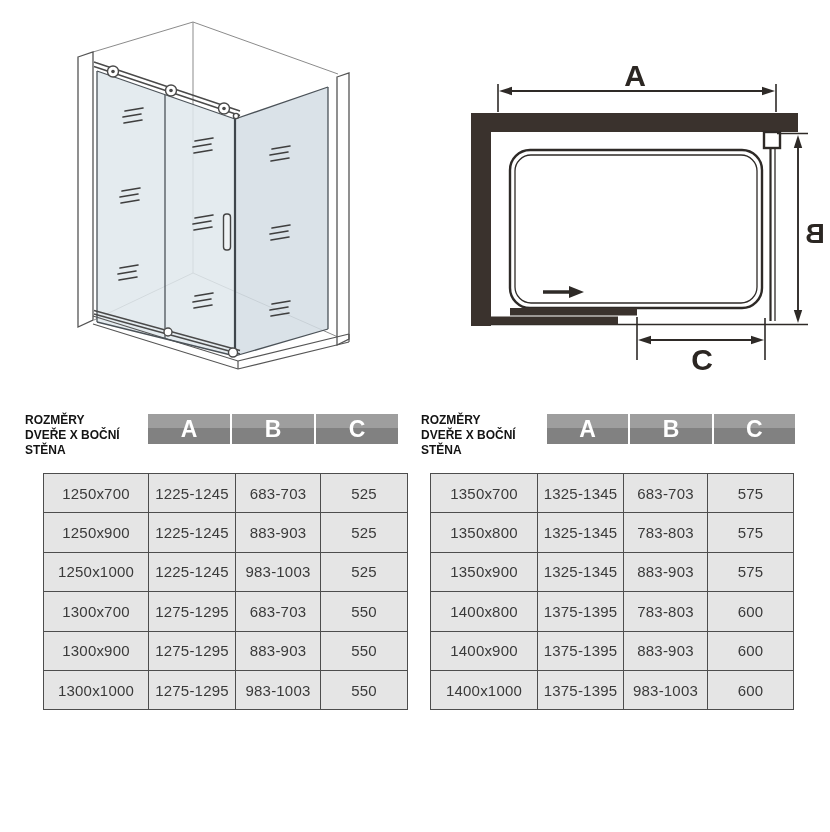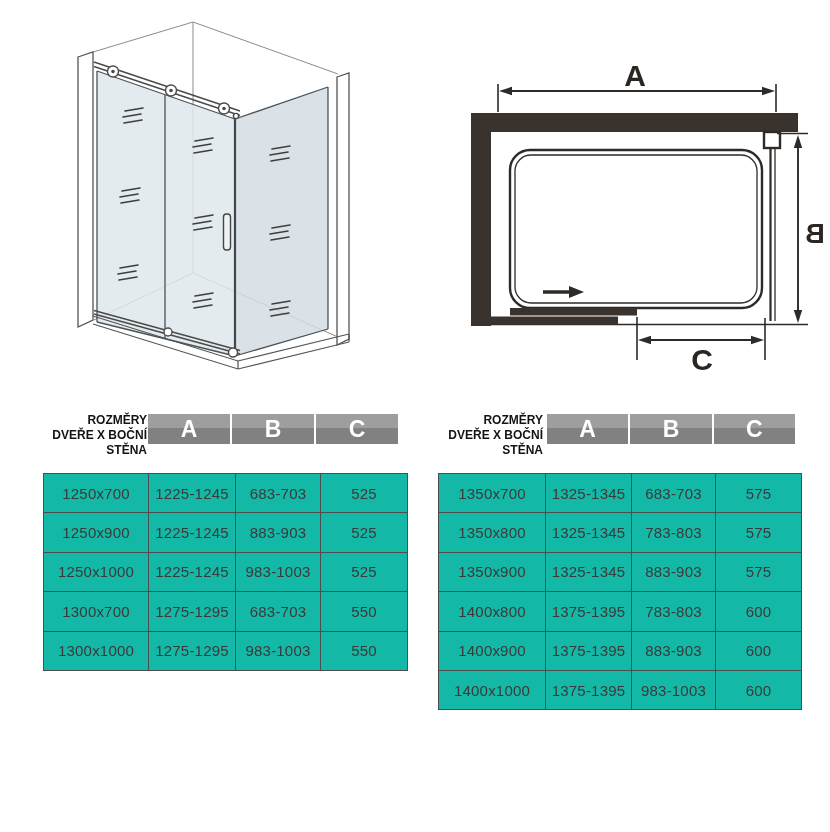--- a/index.html
+++ b/index.html
@@ -26,36 +26,36 @@
   .backline{stroke:#8b8b8b;stroke-width:1;fill:none;}
   .post{fill:#ffffff;stroke:#555;stroke-width:1.3;}
   .rail{stroke:#4a4a4a;stroke-width:1.4;fill:none;}
   .roller{fill:#fff;stroke:#4a4a4a;stroke-width:1.4;}
   .rdot{fill:#4a4a4a;}
   .tray{stroke:#555;stroke-width:1.2;fill:none;}
   .hatch{stroke:#3f3f3f;stroke-width:1.6;fill:none;stroke-linecap:round;}
   .handle{fill:#eef2f4;stroke:#444;stroke-width:1.4;}
 
   
-  .caption{position:absolute;width:122px;text-align:right;font-weight:bold;
+  .caption{position:absolute;width:122px;text-align:left;font-weight:bold;
            font-size:12px;line-height:15px;color:#131313;}
   .cap-left{left:25px;top:413px;}
   .cap-right{left:421px;top:413px;}
 
   .header-bar{position:absolute;height:30px;display:flex;gap:2px;}
   .bar-left{left:148px;top:414px;width:250px;}
   .bar-right{left:547px;top:414px;width:248px;}
   .header-cell{flex:1;display:flex;align-items:center;justify-content:center;
      background:linear-gradient(var(--header-gray-top) 0 48%, var(--header-gray-bottom) 48% 100%);
      color:var(--header-text);font-weight:bold;font-size:23px;}
 
   table.dim-table{position:absolute;border-collapse:collapse;table-layout:fixed;
-     background:#14b8a6;font-size:15px;color:var(--table-text);}
+     background:#e5e5e5;font-size:15px;color:var(--table-text);}
   .tbl-left{left:43px;top:473px;width:364px;}
-  .tbl-right{left:430px;top:473px;width:363px;margin-left:8px;}
+  .tbl-right{left:430px;top:473px;width:363px;}
   table.dim-table td{border:1px solid var(--table-border);text-align:center;
      vertical-align:middle;height:38.4px;padding:0;letter-spacing:.2px;}
 </style>
 </head>
 <body>
 
 <div class="page">
 
   <svg class="svg-3d" width="320" height="385" viewBox="0 0 320 385">
 
@@ -250,20 +250,26 @@
         <td>983-1003</td>
         <td>525</td>
       </tr>
         <tr>
         <td>1300x700</td>
         <td>1275-1295</td>
         <td>683-703</td>
         <td>550</td>
       </tr>
         <tr>
+        <td>1300x900</td>
+        <td>1275-1295</td>
+        <td>883-903</td>
+        <td>550</td>
+      </tr>
+        <tr>
         <td>1300x1000</td>
         <td>1275-1295</td>
         <td>983-1003</td>
         <td>550</td>
       </tr>
       </tbody>
   </table>
 
   <div class="caption cap-right">
     <div>ROZMĚRY</div>

